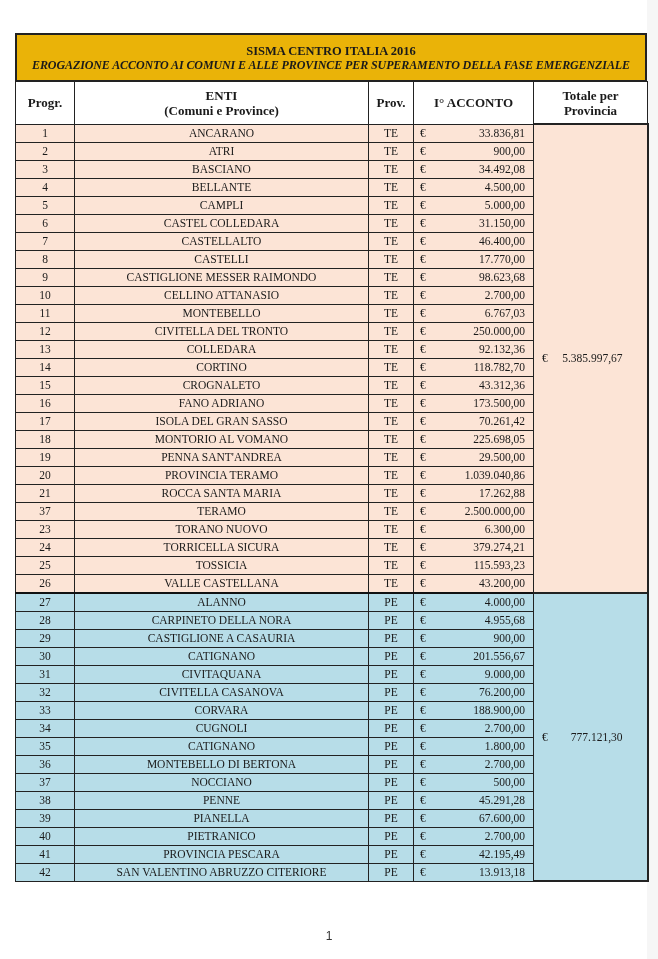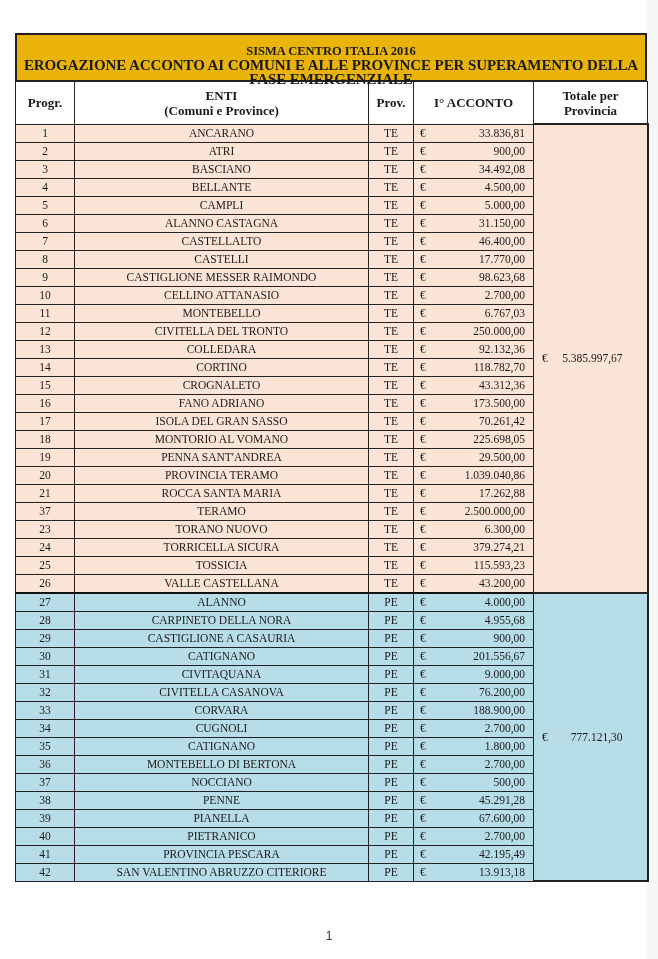--- a/index.html
+++ b/index.html
@@ -2,21 +2,21 @@
 <html><head>
 <meta charset="utf-8">
 <style>
   html, body { margin: 0; padding: 0; background: #ffffff; }
   body { width: 658px; height: 959px; position: relative; overflow: hidden;
          font-family: "Liberation Serif", "DejaVu Serif", serif; color: #1a1a1a; }
   .sheet { position: absolute; left: 15px; top: 33px; width: 632px; }
   .title-box { background: #eab308; border: 2px solid #222; border-bottom: 1.5px solid #222;
                height: 48px; box-sizing: border-box; text-align: center; font-weight: bold; }
   .title-box .t1 { font-size: 12.5px; padding-top: 9px; line-height: 14px; }
-  .title-box .t2 { font-size: 15px; line-height: 14px; letter-spacing: -0.1px; }
+  .title-box .t2 { font-size: 12px; line-height: 14px; letter-spacing: -0.1px; font-style: italic; }
   table { border-collapse: collapse; width: 632px; table-layout: fixed; }
   col.c1 { width: 59px; } col.c2 { width: 294px; } col.c3 { width: 45px; }
   col.c4 { width: 120px; } col.c5 { width: 114px; }
   th { background: #ffffff; border: 1.5px solid #222; height: 41px; padding: 0;
        font-size: 13px; font-weight: bold; text-align: center; line-height: 15px; }
   td { border: 1.5px solid #222; height: 17px; padding: 0; font-size: 11.5px;
        text-align: center; line-height: 17px; white-space: nowrap; overflow: hidden; }
   tr.te td { background: #fce4d6; }
   tr.pe td { background: #b7dde8; }
   td.amt { position: relative; text-align: right; padding-right: 8px; }
@@ -95,21 +95,21 @@
           <td class="amt"><span class="eur">€</span><span>4.500,00</span></td>
         </tr>
         <tr class="te">
           <td>5</td>
           <td>CAMPLI</td>
           <td>TE</td>
           <td class="amt"><span class="eur">€</span><span>5.000,00</span></td>
         </tr>
         <tr class="te">
           <td>6</td>
-          <td>ALANNO CASTAGNA</td>
+          <td>CASTEL COLLEDARA</td>
           <td>TE</td>
           <td class="amt"><span class="eur">€</span><span>31.150,00</span></td>
         </tr>
         <tr class="te">
           <td>7</td>
           <td>CASTELLALTO</td>
           <td>TE</td>
           <td class="amt"><span class="eur">€</span><span>46.400,00</span></td>
         </tr>
         <tr class="te">

